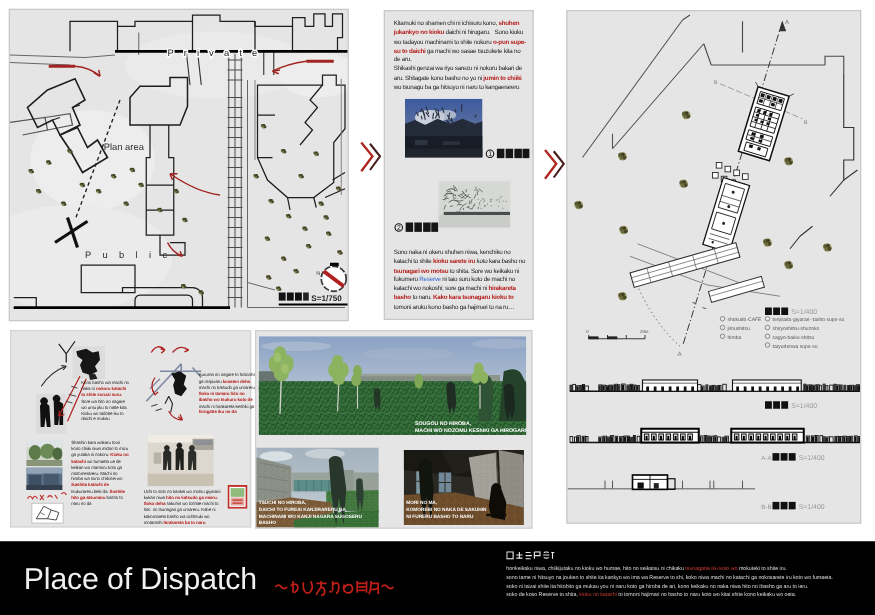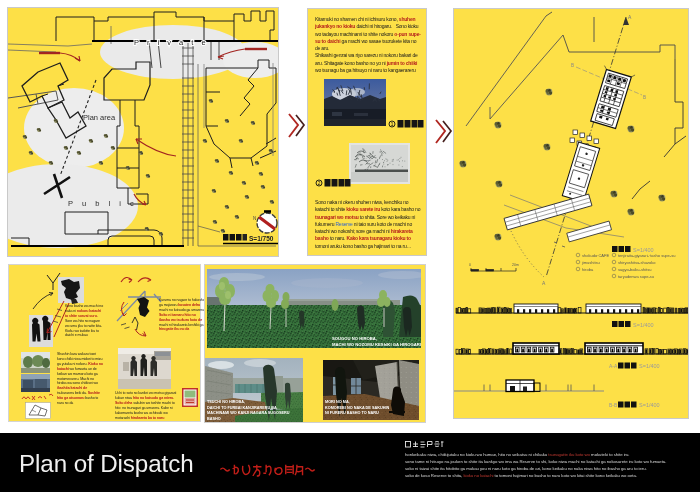--- a/index.html
+++ b/index.html
@@ -1,17 +1,17 @@
 <!DOCTYPE html>
 <html><head><meta charset="utf-8"><style>
 html,body{margin:0;padding:0;background:#fff;width:700px;height:492px;overflow:hidden}
 *{box-sizing:border-box}
 body{font-family:"Liberation Sans",sans-serif;position:relative}
 .abs{position:absolute}
-.panel{position:absolute;background:#fde047;border:1px solid #c9c9c9}
+.panel{position:absolute;background:#e5e5e5;border:1px solid #c9c9c9}
 .t5{font-size:5px;line-height:7.3px;color:#1b1b1b;letter-spacing:-0.2px}
 .t35{font-size:3.6px;line-height:4.9px;color:#1b1b1b;letter-spacing:-0.1px}
 .r{color:#b5201d;font-weight:bold}
 </style></head><body>
 
 <div class="panel" id="pA" style="left:7px;top:7px;width:272px;height:250px">
 <svg width="270" height="248" viewBox="0 0 270 248">
 
 <ellipse cx="165" cy="44" rx="73" ry="27" fill="#eaeaea"></ellipse>
 <ellipse cx="66" cy="120" rx="50" ry="40" fill="#ededed"></ellipse>
@@ -1075,21 +1075,21 @@
 <svg class="abs" style="left:287px;top:112px" width="20" height="28" viewBox="0 0 20 28">
 <path d="M2,2 L11,13 L2,25" fill="none" stroke="#b02822" stroke-width="1.9"></path>
 <path d="M9,3 L17,13 L9,24" fill="none" stroke="#47201e" stroke-width="1.7"></path>
 </svg>
 <svg class="abs" style="left:434px;top:118px" width="20" height="28" viewBox="0 0 20 28">
 <path d="M2,2 L11,13 L2,25" fill="none" stroke="#b02822" stroke-width="1.9"></path>
 <path d="M9,3 L17,13 L9,24" fill="none" stroke="#47201e" stroke-width="1.7"></path>
 </svg>
 
 <div class="abs" style="left:0;top:433px;width:700px;height:59px;background:#000">
-<div class="abs" style="left:19px;top:17px;color:#f0f0f0;font-size:24.2px;letter-spacing:-0.1px">Plan of Dispatch</div>
+<div class="abs" style="left:19px;top:17px;color:#f0f0f0;font-size:24.2px;letter-spacing:-0.1px">Place of Dispatch</div>
 <svg id="subt" class="abs" style="left:217px;top:30px" width="102" height="14" viewBox="0 0 104 15">
 <g stroke="#c01e18" stroke-width="1.5" fill="none">
 <path d="M1,7 q2.5,-3 5,0 q2.5,3 5,0"></path>
 <path d="M16,2 v10 M14,6 q4,-3 6,0 q1,4 -3,6"></path>
 <path d="M25,3 q-1,6 2,9 m4,-10 q3,5 0,9 q-2,2 -4,1"></path>
 <path d="M36,4 h9 M40,2 v5 q-4,6 -4,7 m4,-7 q4,1 3,5 q0,2 -3,2"></path>
 <path d="M50,2 v8 m0,-5 q4,-3 5,0 q1,5 -2,8 m-6,-2 h3"></path>
 <path d="M60,5 q-2,5 2,7 q4,1 5,-3 q0,-4 -3,-4 q-3,0 -4,3"></path>
 <path d="M71,4 h8 m-7,3 h6 m-6,3 h6 m-7,-8 v10 m8,-10 v10"></path>
 <path d="M83,2 q0,8 -2,11 m2,-9 h6 v9 m0,-5 q-4,2 -6,1"></path>

